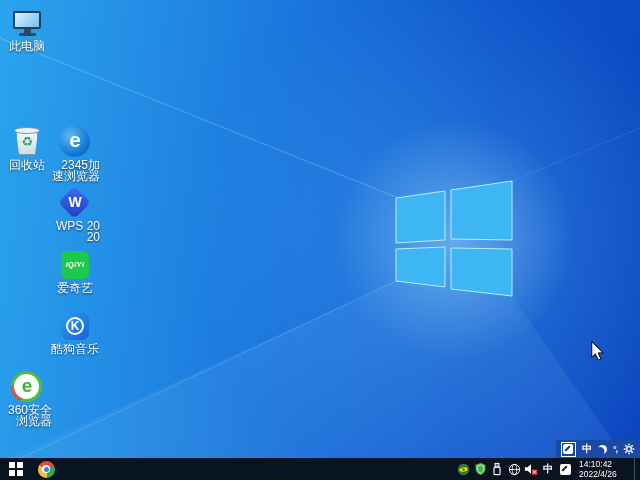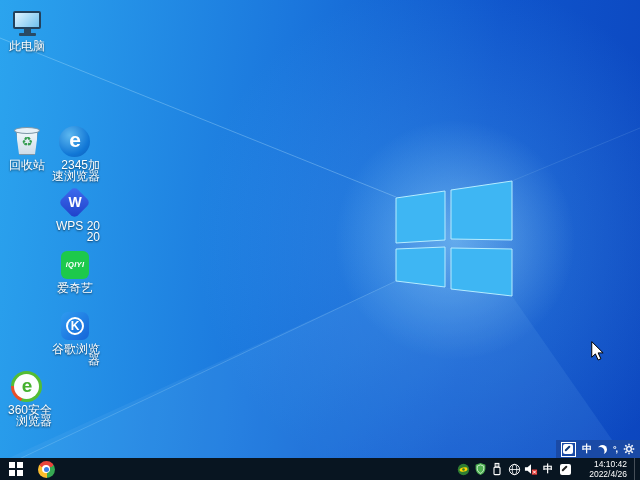--- a/index.html
+++ b/index.html
@@ -94,21 +94,21 @@
   .winlogo{display:grid;grid-template-columns:6px 6px;grid-template-rows:6px 6px;gap:1.5px;}
   .winlogo span{background:#fff;}
   #tb-chrome{width:28px;}
   #tb-chrome .art-s{position:relative;width:19px;height:19px;}
   .art-s *{position:absolute;box-sizing:border-box;}
   #trayarea{margin-left:auto;display:flex;align-items:center;gap:3px;padding-right:2px;}
   .tray-ic{width:14px;height:16px;display:flex;align-items:center;justify-content:center;}
   .tray-zhong{font-size:10px;color:#fff;font-weight:bold;}
   .penbox-s{width:11px;height:11px;background:#fff;border-radius:2px;position:relative;}
   .pen-s{position:absolute;left:2px;top:6px;width:7px;height:1.8px;background:#222;border-radius:1px;transform:rotate(-45deg);transform-origin:left center;}
-  #clock{color:#fff;font-size:8.5px;line-height:10px;text-align:right;padding:0 4px;min-width:48px;}
+  #clock{color:#fff;font-size:8.5px;line-height:10px;text-align:left;padding:0 4px;min-width:48px;}
   #showdesk{width:4px;height:22px;border-left:1px solid rgba(255,255,255,.25);box-sizing:border-box;}
   
   #cursor{position:absolute;left:591px;top:341px;pointer-events:none;}
 </style>
 </head>
 <body>
 
 <div id="screen">
 
   <svg id="wpdecor" width="640" height="480" viewBox="0 0 640 480">
@@ -169,21 +169,21 @@
         <div class="iqtext">iQIYI</div>
       </div>
     <div class="dlabel">爱奇艺</div>
   </div>
   <div class="dicon" style="left:50px;top:309px">
     <div class="art">
         <div class="kgbox"></div>
         <div class="kgring"></div>
         <div class="klet">K</div>
       </div>
-    <div class="dlabel">谷歌浏览器</div>
+    <div class="dlabel">酷狗音乐</div>
   </div>
 
   <div id="langbar">
     <span class="lb-sel">
         <span class="penbox">
           <span class="pen"></span>
         </span>
       </span>
     <span class="zhong">中</span>
     <span class="moon"></span>

